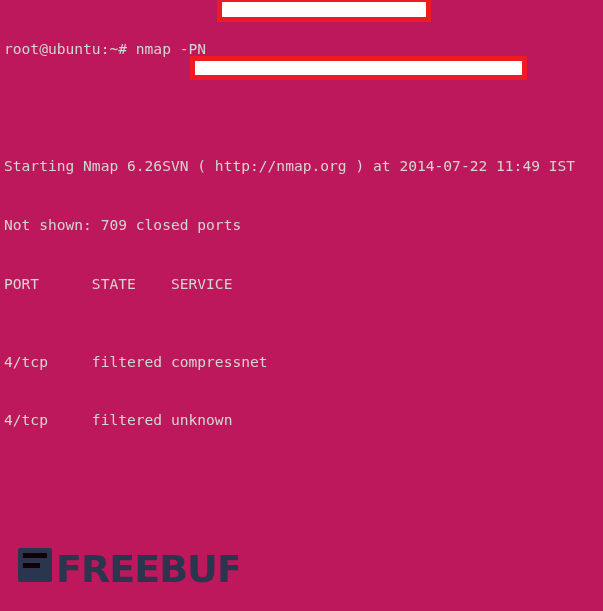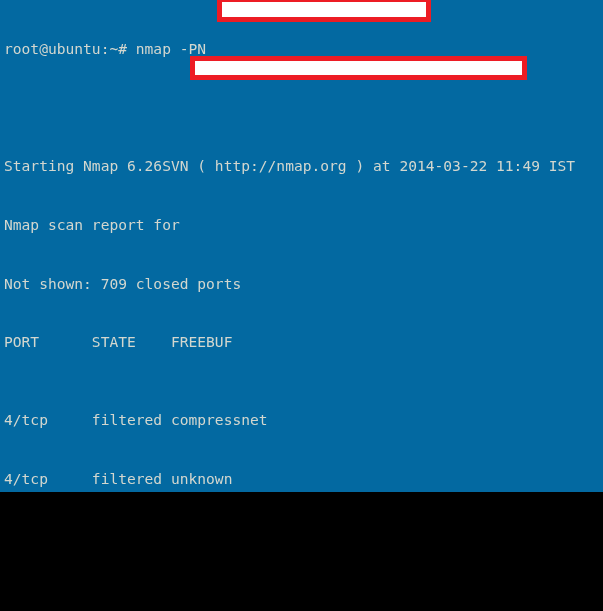--- a/index.html
+++ b/index.html
@@ -10,22 +10,22 @@
   body {
     width: 603px;
     height: 611px;
     overflow: hidden;
     font-family: "DejaVu Sans Mono", "Liberation Mono", monospace;
   }
 
   #terminal {
     position: relative;
     width: 603px;
-    height: 492px;
-    background: #0369a1;
+    height: 611px;
+    background: #be185d;
     overflow: hidden;
   }
 
   .term-body {
     position: absolute;
     top: 0;
     left: 4px;
     width: 599px;
     font-size: 14.6px;
     line-height: 19.55px;
@@ -70,36 +70,34 @@
   }
 
   
   #watermark {
     position: absolute;
     left: 18px;
     top: 544px;
     z-index: 3;
     pointer-events: none;
     opacity: 0.92;
-    font-style: italic;
   }
   #watermark svg { display: block; }
 </style>
 </head>
 <body>
 
 <div id="terminal">
 
   <div class="term-body">
     <div class="line">root@ubuntu:~# nmap -PN</div>
     <div class="line blank">&nbsp;</div>
-    <div class="line">Starting Nmap 6.26SVN ( http://nmap.org ) at 2014-03-22 11:49 IST</div>
-    <div class="line">Nmap scan report for </div>
+    <div class="line">Starting Nmap 6.26SVN ( http://nmap.org ) at 2014-07-22 11:49 IST</div>
     <div class="line">Not shown: 709 closed ports</div>
-    <div class="line">PORT      STATE    FREEBUF</div>
+    <div class="line">PORT      STATE    SERVICE</div>
 
     <div class="line">4/tcp     filtered compressnet</div>
     <div class="line">4/tcp     filtered unknown</div>
     
     
     
     
     
     
     

